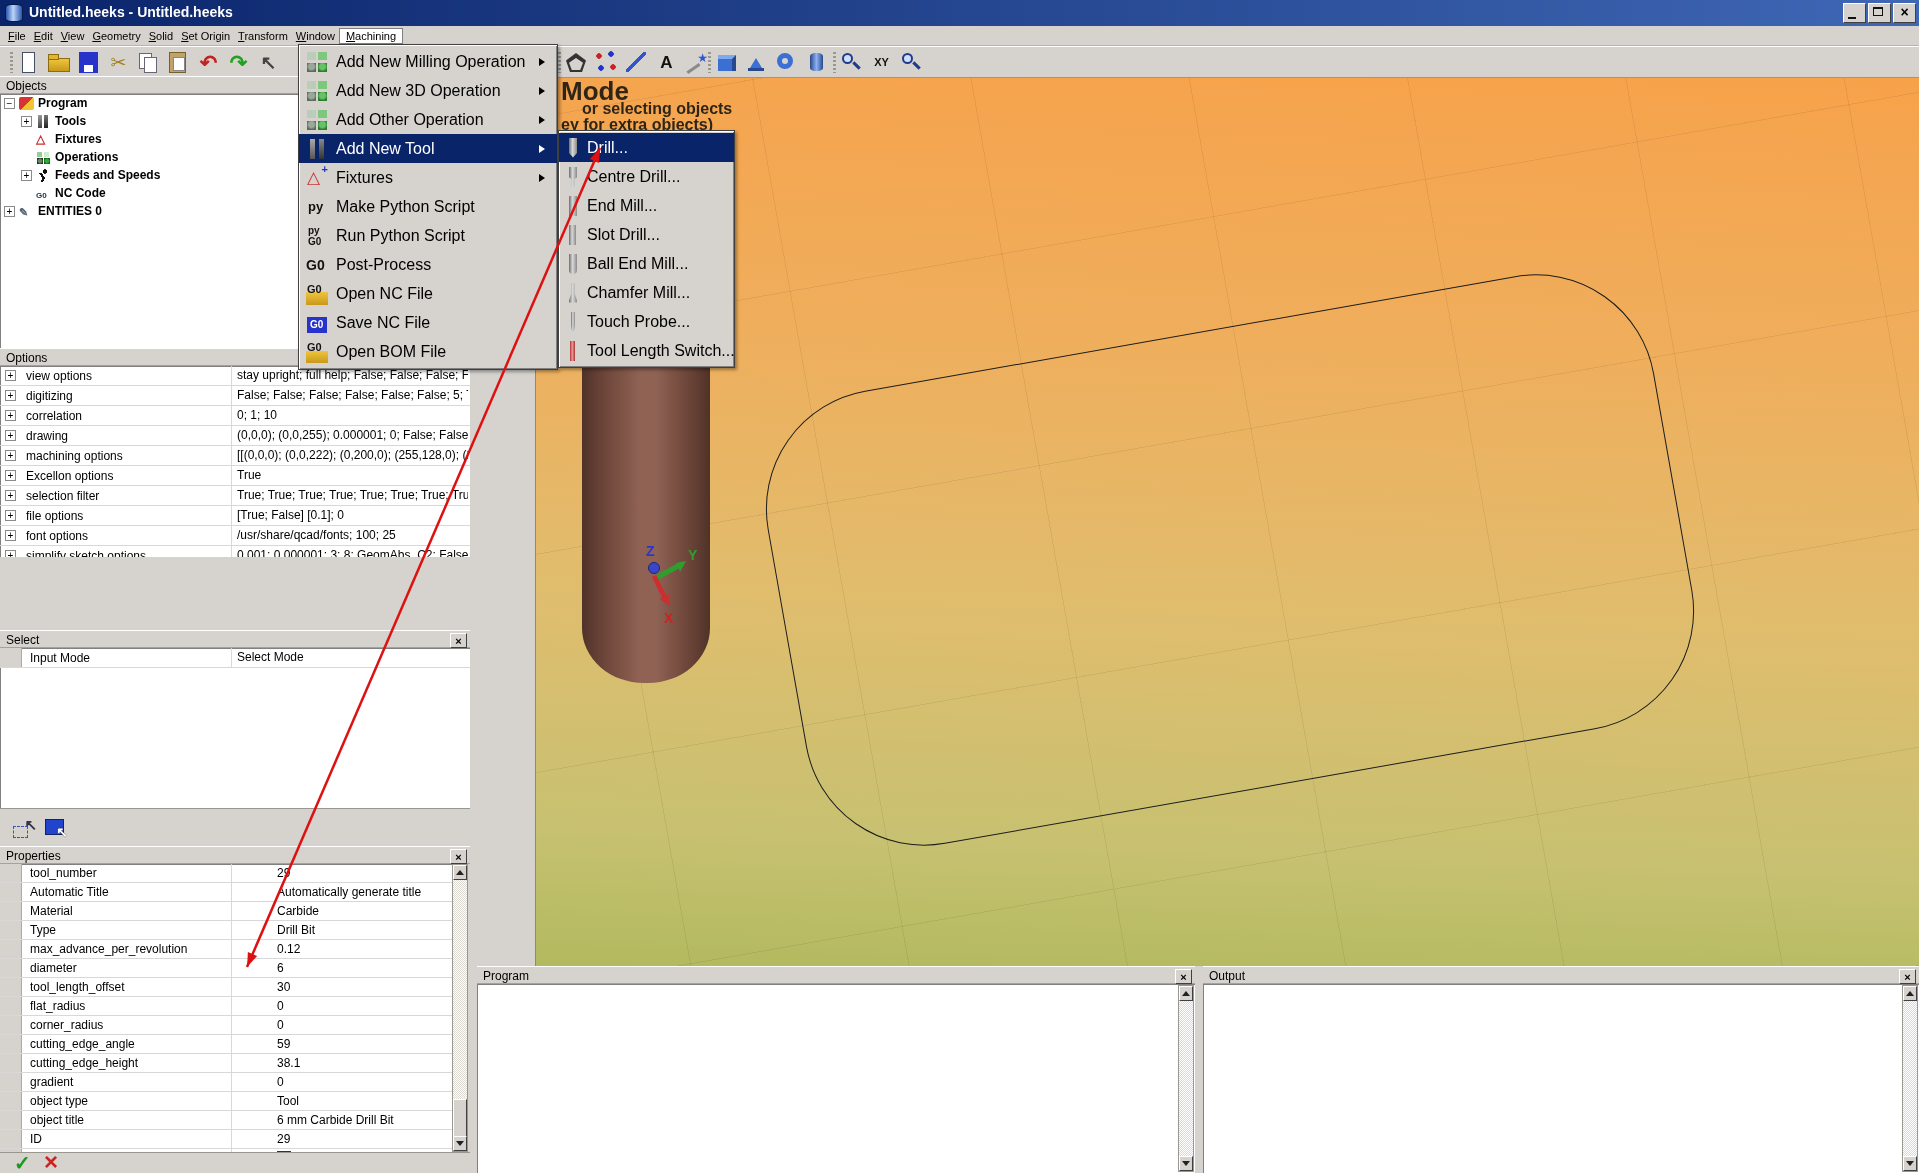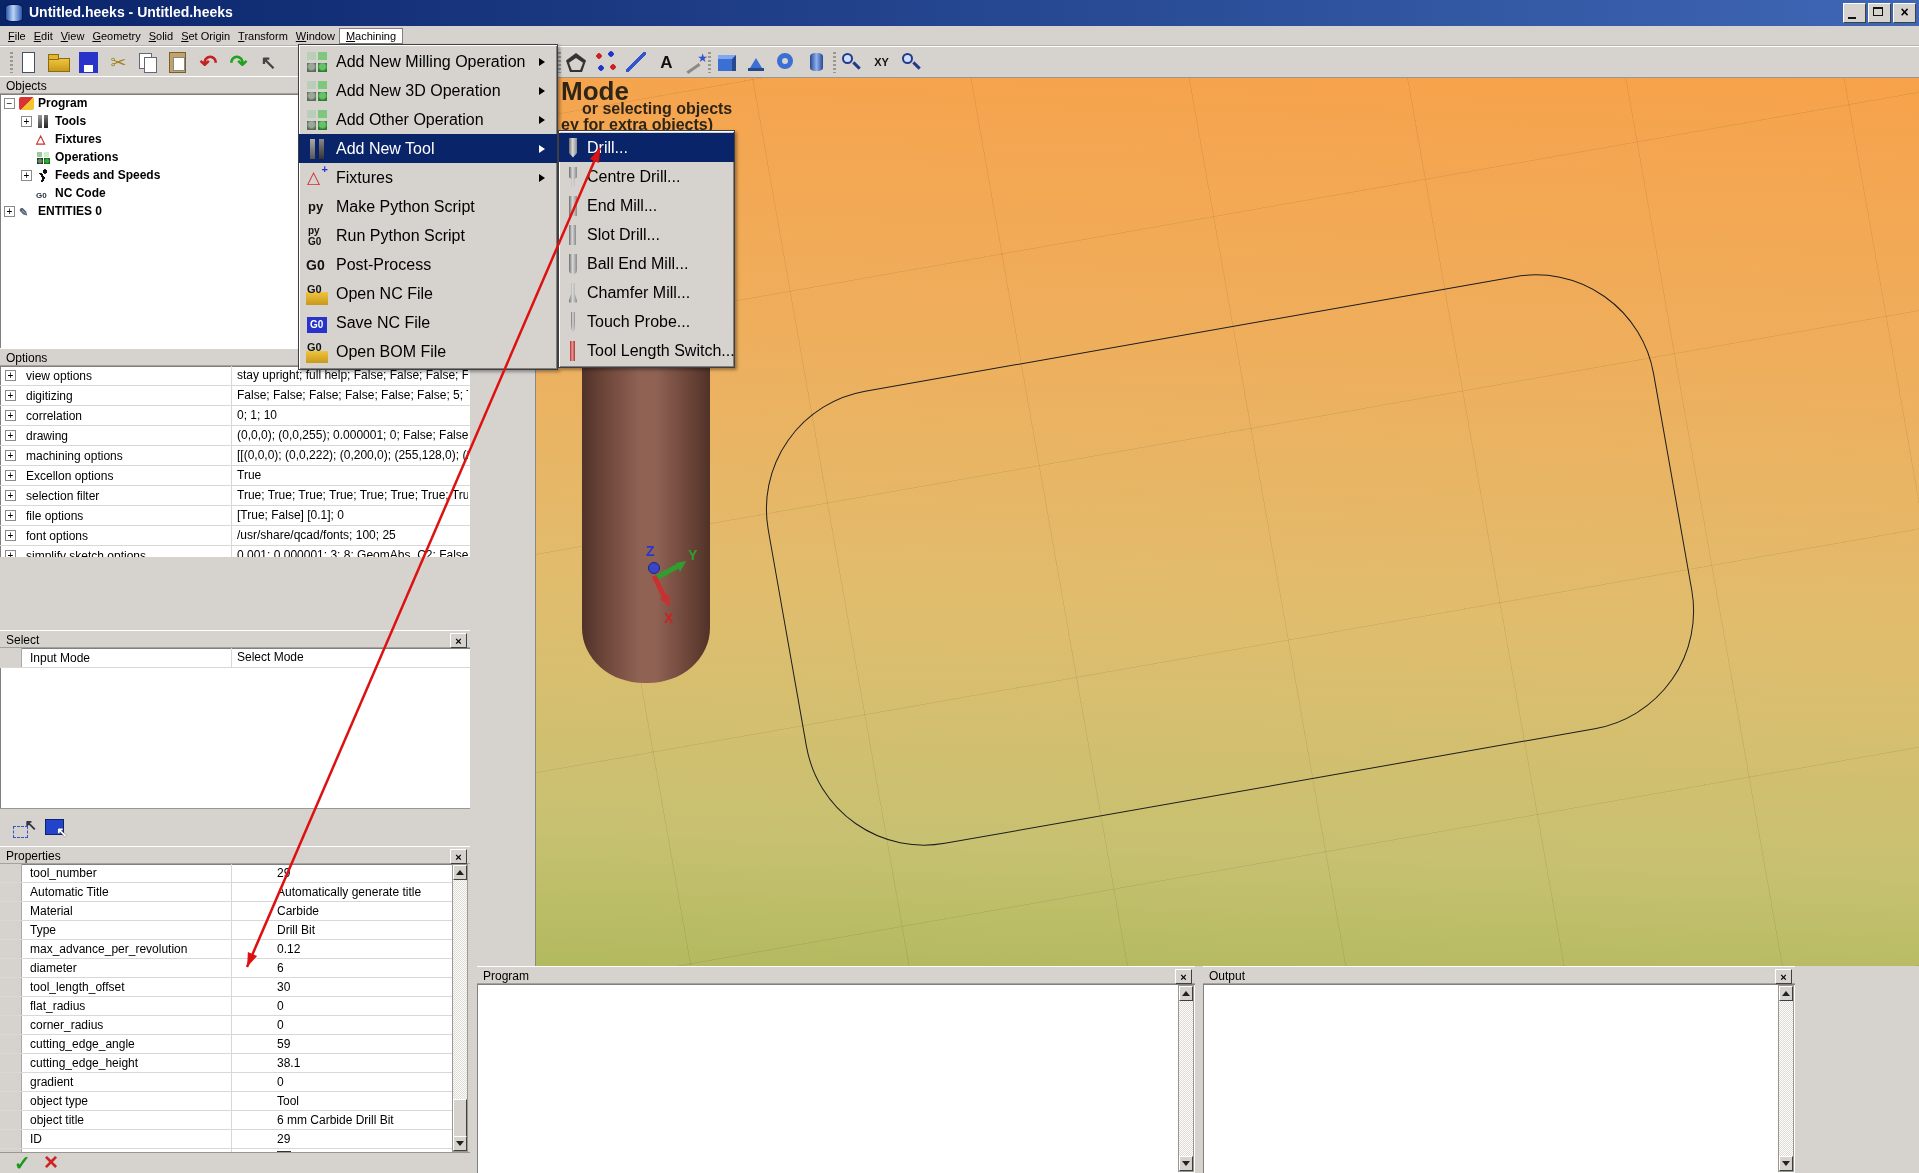--- a/index.html
+++ b/index.html
@@ -161,21 +161,21 @@
     background:linear-gradient(90deg,#503228 0%,#6e463a 18%,#8f6254 45%,#8f6254 58%,#6e463a 82%,#503228 100%);}
   .mode-title{position:absolute;left:89px;top:-2px;font-size:26px;font-weight:bold;color:#2e2517;}
   .mode-line1{position:absolute;left:90px;top:22px;font-size:16px;font-weight:bold;color:#2e2517;margin-left:20px;}
   .mode-line2{position:absolute;left:89px;top:38px;font-size:16px;font-weight:bold;color:#2e2517;}
   .mode-frag1{position:absolute;left:244px;top:58px;font-size:16px;font-weight:bold;color:#2e2517;}
   .mode-frag2{position:absolute;left:250px;top:139px;font-size:16px;font-weight:bold;color:#2e2517;}
   .triad{position:absolute;left:170px;top:464px;}
   
   .dock{position:absolute;left:472px;top:966px;width:1447px;height:207px;background:#d6d3ce;}
   .dockpanel{position:absolute;top:0;height:207px;}
-  #panel-program{left:5px;width:718px;} #panel-output{left:731px;width:592px;}
+  #panel-program{left:5px;width:718px;} #panel-output{left:731px;width:716px;}
   .dockpanel .panelhead{width:100%;top:0;}
   .dockcontent{position:absolute;left:0;top:18px;right:0;bottom:0;background:#fff;box-shadow:inset 1px 1px 0 #808080;}
   
   .menupanel{position:absolute;background:#d6d3ce;border:1px solid #404040;z-index:40;
     box-shadow:inset 1px 1px 0 #fff,inset -1px -1px 0 #808080,2px 2px 3px rgba(0,0,0,.35);padding-top:2px;box-sizing:border-box;}
   #machining-menu{left:298px;top:44px;width:260px;height:326px;}
   #tool-submenu{left:558px;top:130px;width:177px;height:238px;}
   .m-item{height:29px;display:flex;align-items:center;padding:0 2px;font-size:16px;white-space:nowrap;}
   .m-item.selected{background:var(--hl,#0a246a);color:#fff;}
   .m-icon{width:24px;height:24px;margin:0 7px 0 4px;position:relative;flex:none;}

